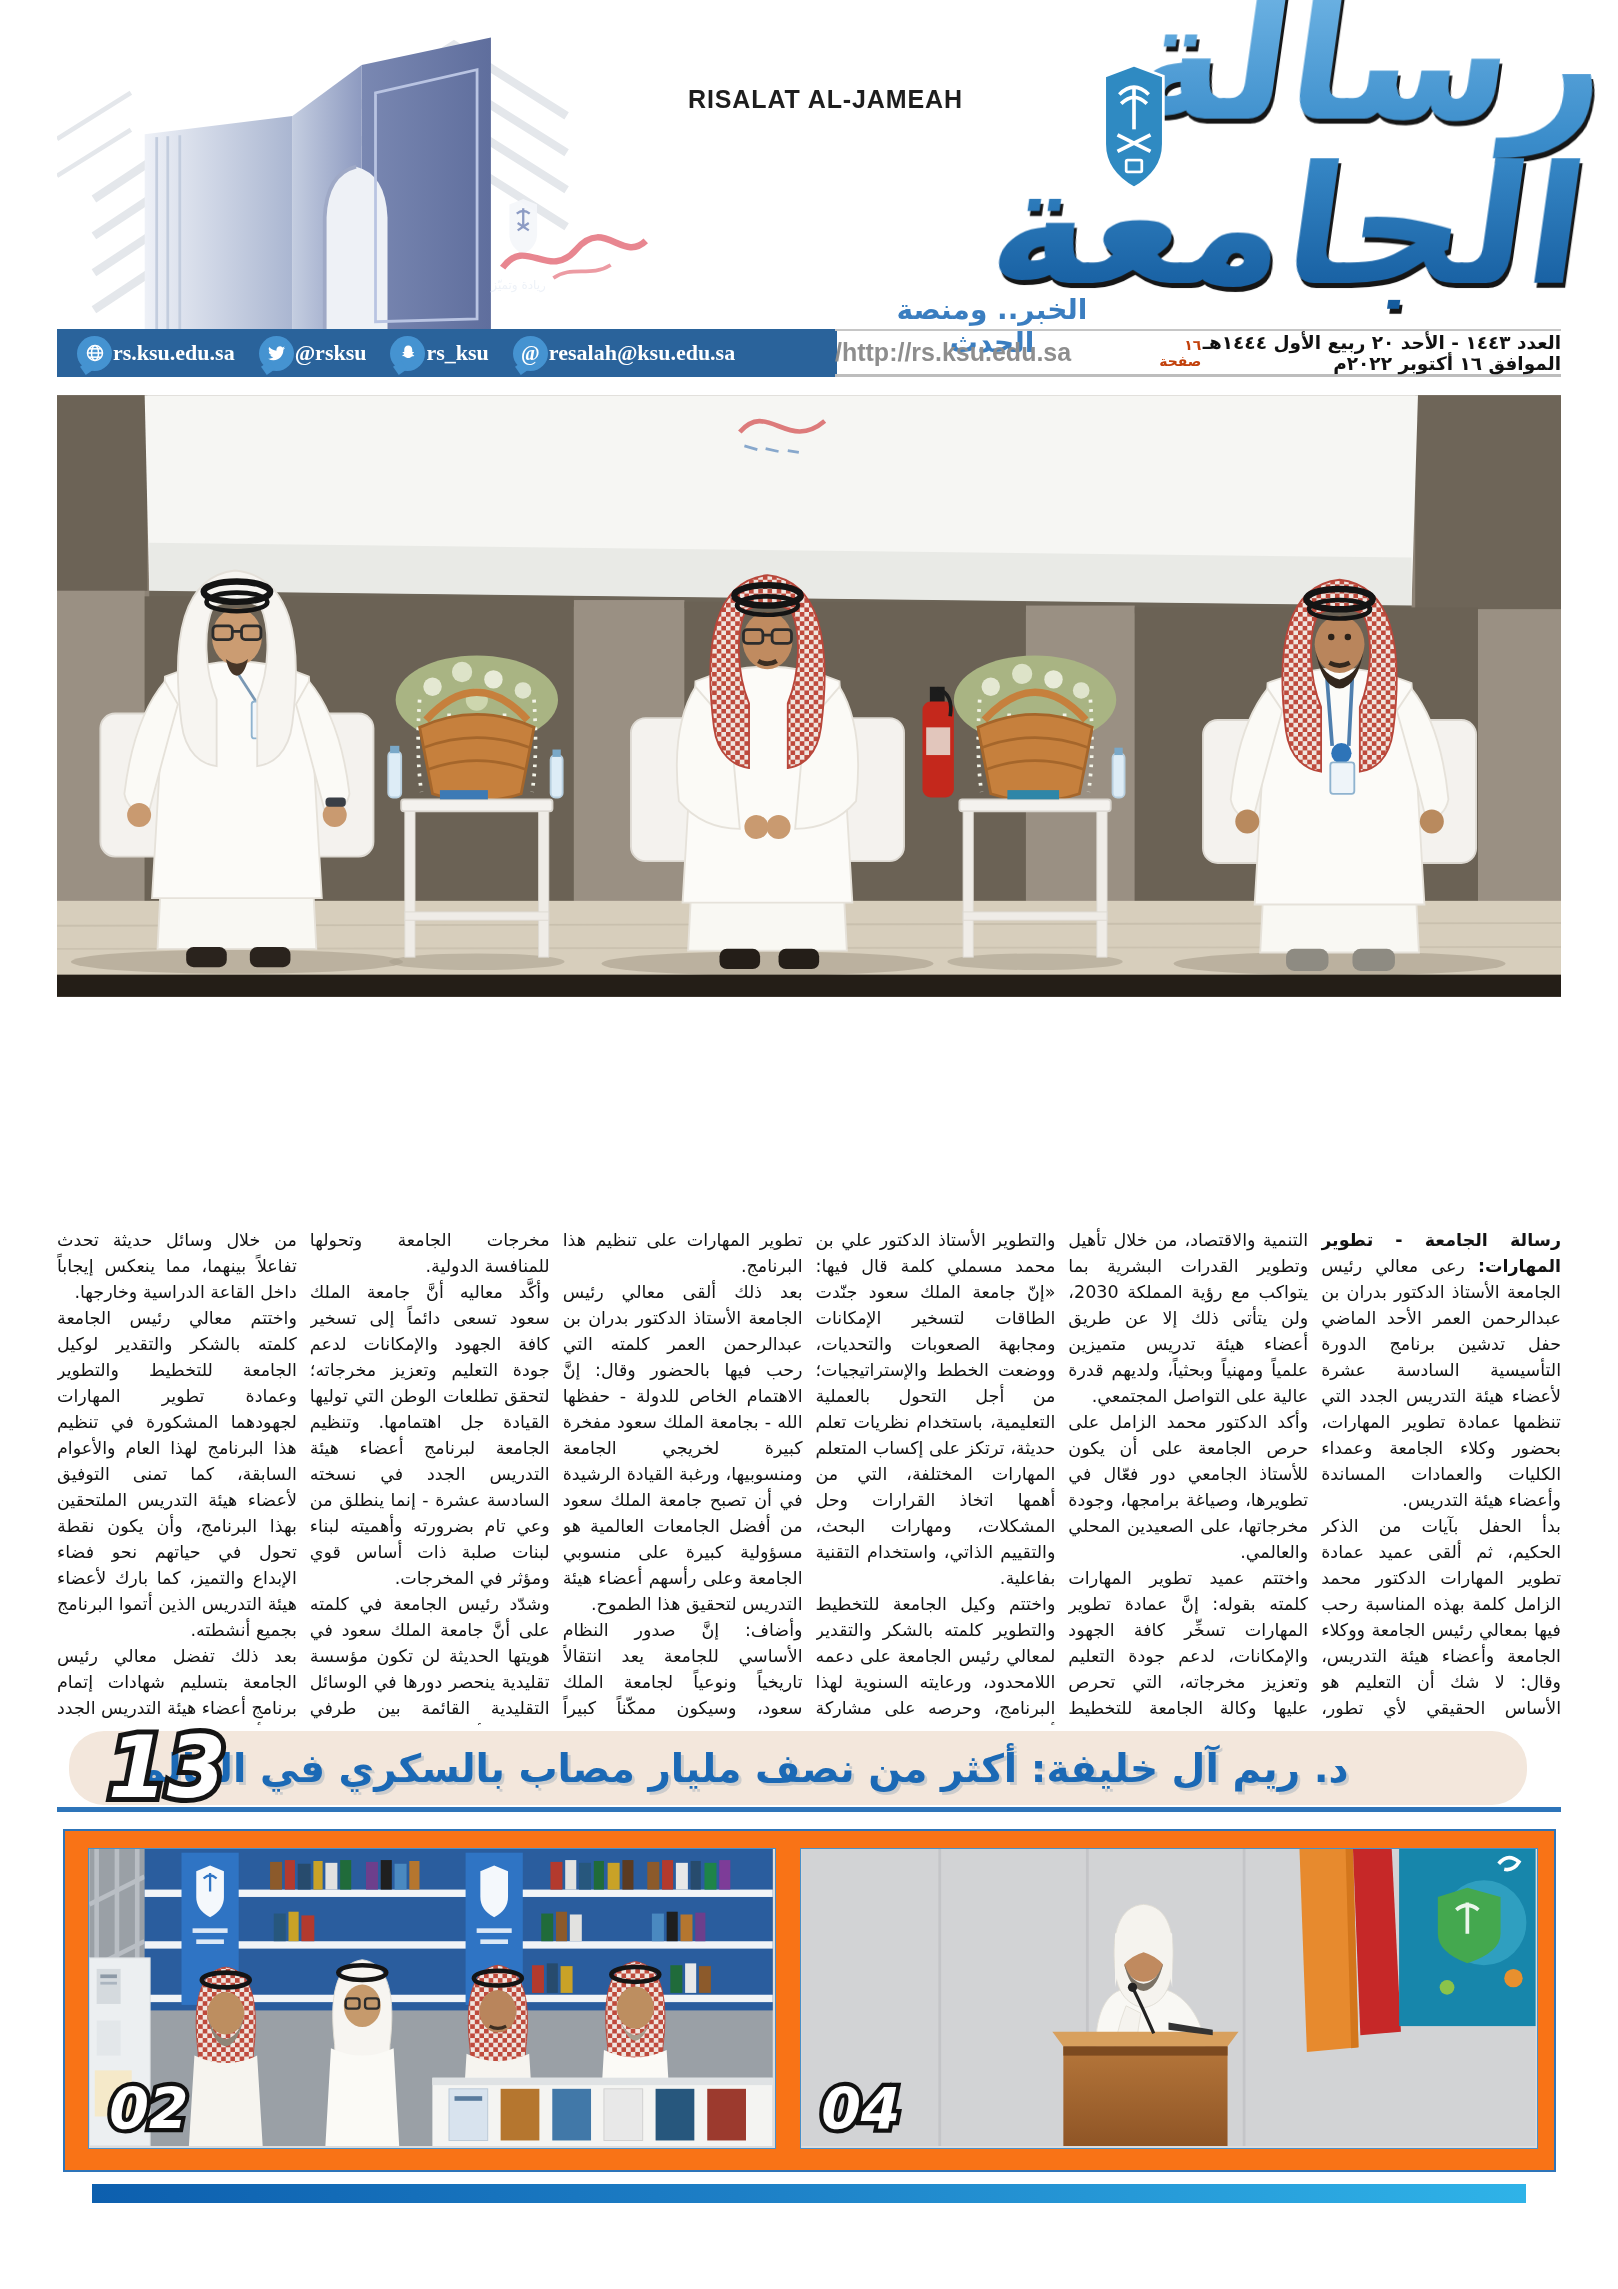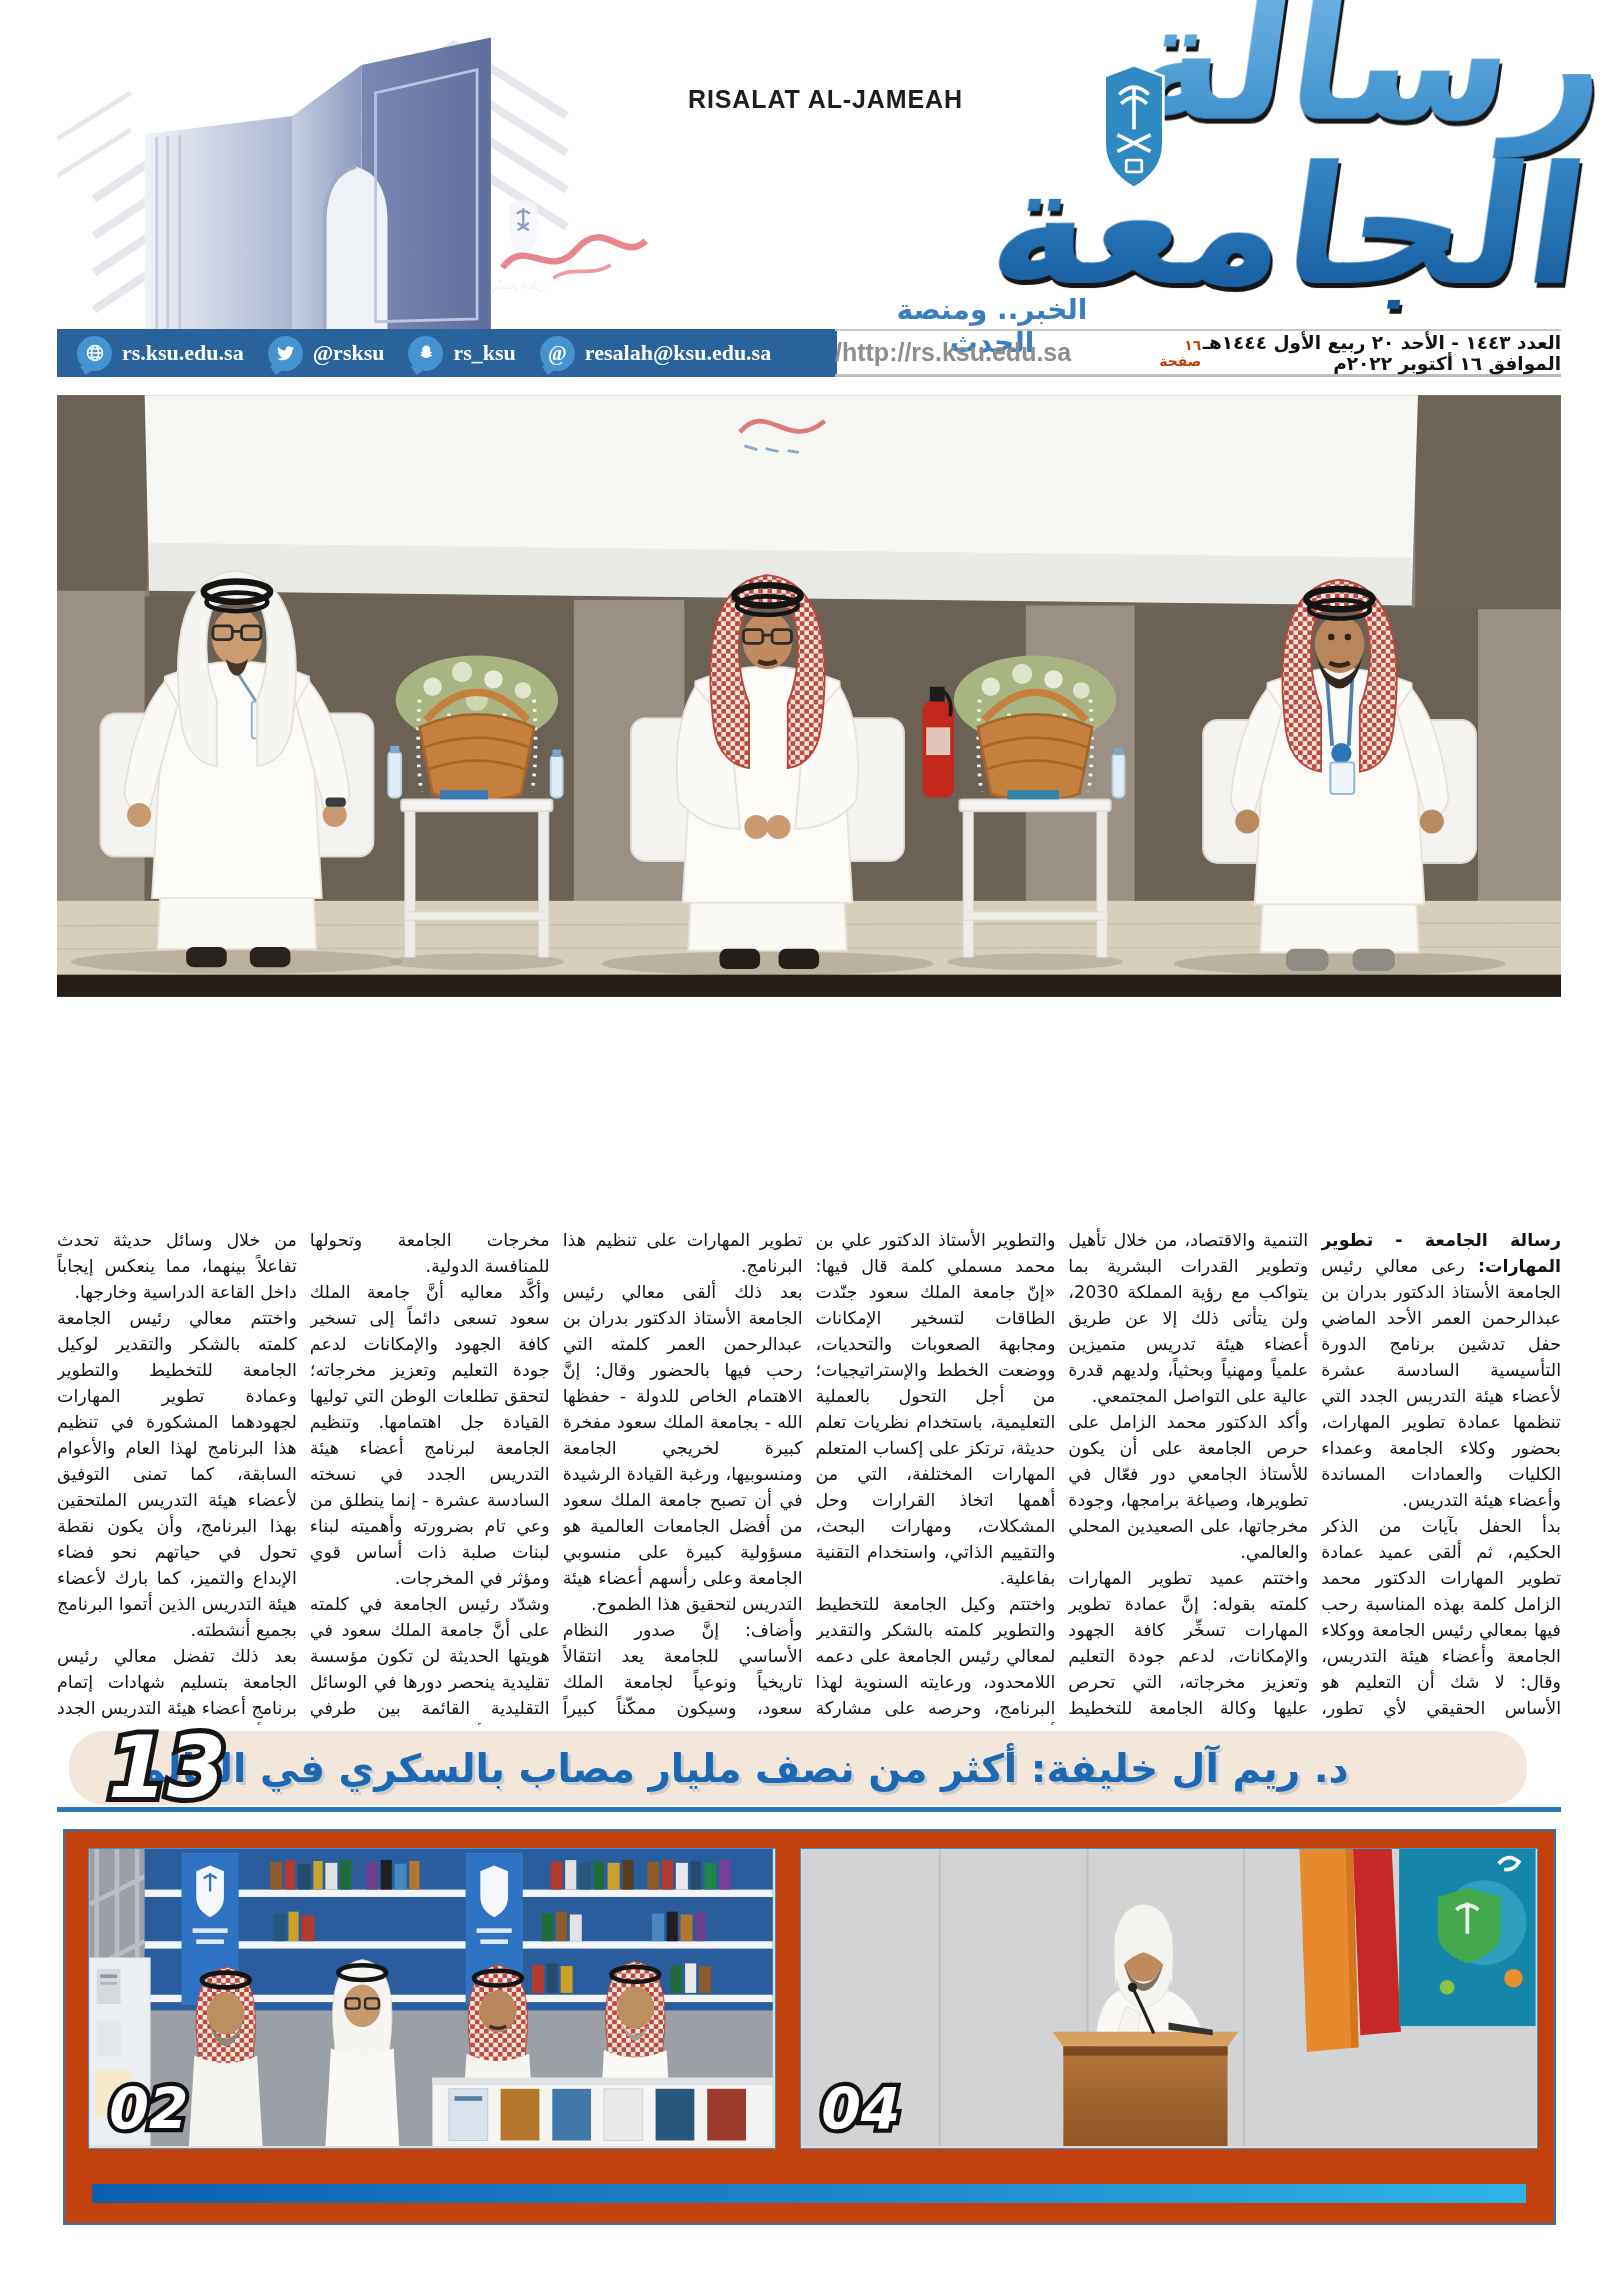--- a/index.html
+++ b/index.html
@@ -16,21 +16,21 @@
       background:linear-gradient(180deg,#6fb4e4 0%,#3b8dcb 48%,#135a9d 100%);
       -webkit-background-clip:text;background-clip:text;color:transparent;
       transform:skewX(-8deg);
       filter:drop-shadow(3.7px 5.5px 0 #161616);}
   .tagline{left:863px;top:293px;width:258px;text-align:center;direction:rtl;
            font-size:28px;font-weight:bold;color:#3b7ec0;}
 
   
   .social-bar{left:57px;top:329px;width:780px;height:48px;background:#2a639b;
               display:flex;align-items:center;gap:24px;padding-left:20px;box-sizing:border-box;}
-  .social-item{display:flex;align-items:center;gap:10px;color:#fff;
+  .social-item{display:flex;align-items:center;gap:1px;color:#fff;
                font-family:"Liberation Serif",serif;font-weight:bold;font-size:22px;}
   .balloon{width:35px;height:35px;border-radius:50%;background:#4593d1;position:relative;
            display:flex;align-items:center;justify-content:center;flex:none;}
   .balloon::after{content:"";position:absolute;width:10px;height:10px;background:#4593d1;
                   bottom:-2.8px;left:4.6px;transform:rotate(55deg);}
   .balloon svg{position:relative;z-index:1;}
   .balloon .at{color:#fff;font-size:20px;font-weight:bold;font-family:"Liberation Serif",serif;position:relative;z-index:1;}
 
   .issue-bar{left:835px;top:329px;width:726px;height:48px;border-top:2.8px solid #c6c6c6;
              border-bottom:3.7px solid #bdbdbd;box-sizing:border-box;display:flex;
@@ -55,22 +55,22 @@
   
   .teaser{left:69px;top:1731px;width:1458px;height:74px;background:#f3e7dc;
           border-radius:35px;display:flex;align-items:center;justify-content:center;}
   .teaser-headline{direction:rtl;color:#1b69b5;font-weight:bold;font-size:39px;
                    text-shadow:2.8px 2.8px 0 #cccccc;margin-right:111px;}
   .teaser-num{position:absolute;left:26px;top:-13px;}
 
   .blue-rule{left:57px;top:1807px;width:1504px;height:4.6px;background:#2d74b9;}
 
   
-  .photo-frame{left:63px;top:1829px;width:1493px;height:396px;border:2.8px solid #2d74b9;
-               box-sizing:border-box;background:#c2410c;}
+  .photo-frame{left:63px;top:1829px;width:1493px;height:343px;border:2.8px solid #2d74b9;
+               box-sizing:border-box;background:#f97316;}
   .photo{position:absolute;top:16.6px;height:301px;border:1.8px solid #4a90c8;box-sizing:border-box;
          overflow:hidden;background:#ddd;}
   .photo-left{left:23px;width:688px;}
   .photo-right{left:735px;width:738px;}
   .photo-num{position:absolute;left:11px;bottom:3.7px;}
 
   .footer-bar{left:92px;top:2184px;width:1434px;height:18.5px;
               background:linear-gradient(90deg,#0d5fae 0%,#1d7fc6 45%,#2fb3e8 100%);}
 
   svg{display:block;}

